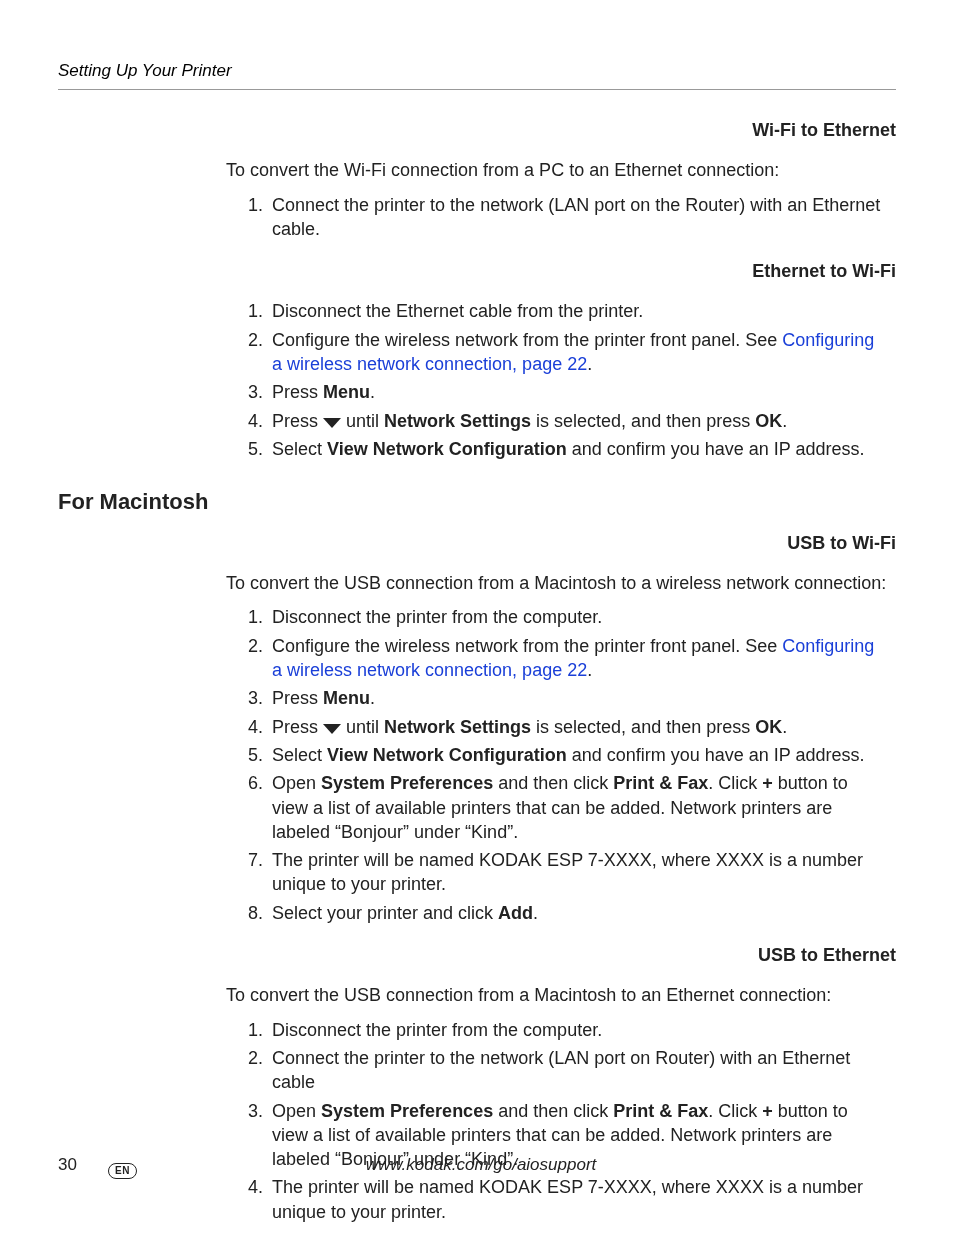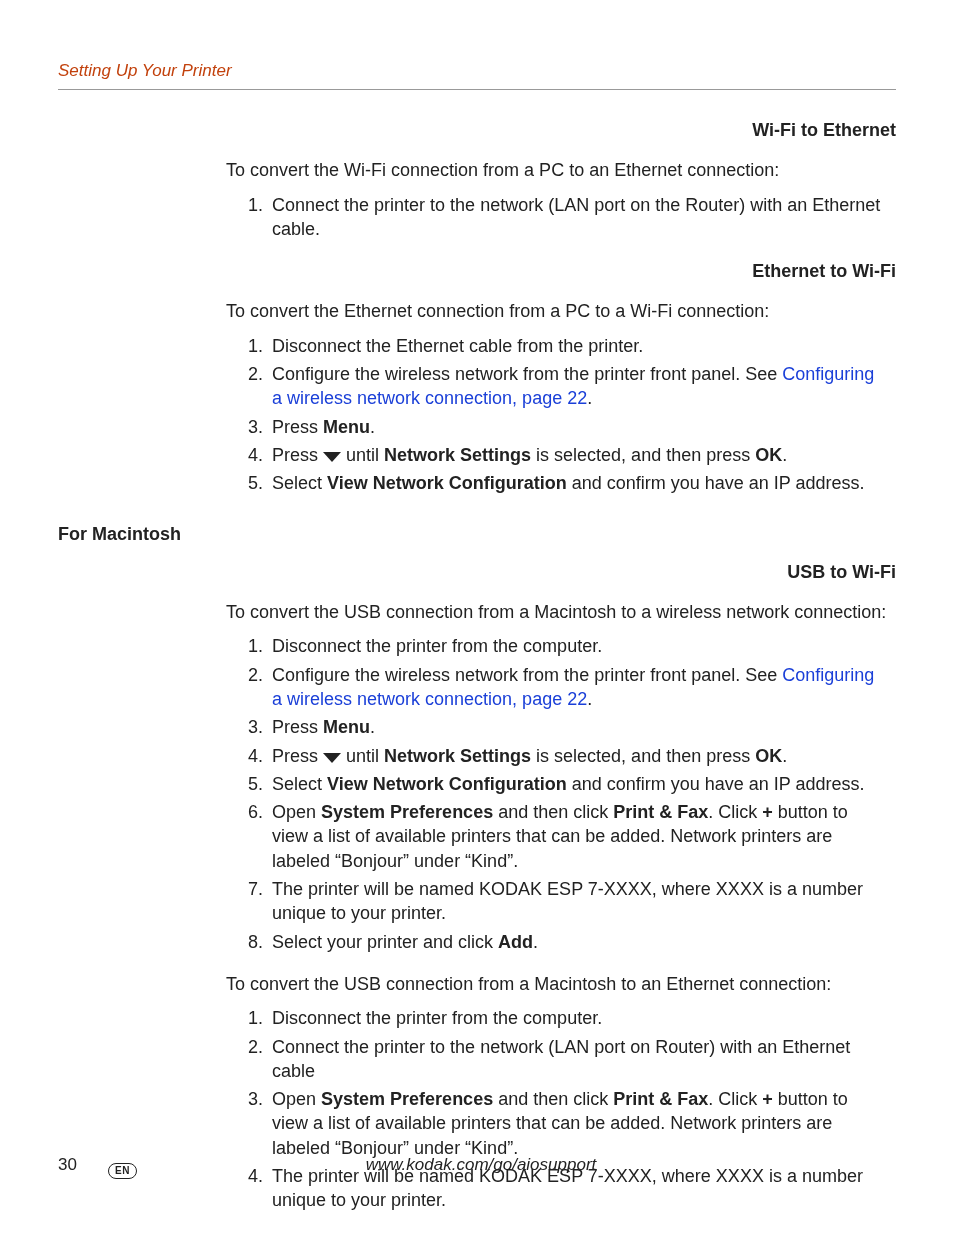--- a/index.html
+++ b/index.html
@@ -19,34 +19,34 @@
   }
   .page {
     position: absolute;
     left: 58px;
     top: 60px;
     width: 838px;
   }
   .running-head {
     font-style: italic;
     font-size: 17px;
-    color: #c2410c;
+    color: #000000;
     padding-bottom: 6px;
     border-bottom: 1px solid #999;
     margin-bottom: 28px;
   }
   .h3 {
     font-weight: 700;
     font-size: 18px;
     margin: 8px 0 16px 0;
     text-align: right;
   }
   .h2 {
     font-weight: 700;
-    font-size: 18px;
+    font-size: 22px;
     margin: 26px 0 14px 0;
   }
   .body {
     margin-left: 168px;
   }
   .intro {
     margin: 0 0 10px 0;
   }
   ol.steps {
     margin: 0 0 18px 0;
@@ -110,21 +110,20 @@
   <div class="h3">Wi-Fi to Ethernet</div>
   <div class="body">
     <p class="intro">To convert the Wi-Fi connection from a PC to an Ethernet connection:</p>
     <ol class="steps">
       <li>Connect the printer to the network (LAN port on the Router) with an Ethernet cable.</li>
     </ol>
   </div>
 
   <div class="h3">Ethernet to Wi-Fi</div>
   <div class="body">
-    <p class="intro">To convert the Ethernet connection from a PC to a Wi-Fi connection:</p>
     <ol class="steps">
       <li>Disconnect the Ethernet cable from the printer.</li>
       <li>
         <span>Configure the wireless network from the printer front panel. See </span><a class="link">Configuring a wireless network connection, page 22</a><span>.</span>
       </li>
       <li>
         <span>Press </span><b>Menu</b><span>.</span>
       </li>
       <li>
         <span>Press </span><span class="arrow-icon"><svg width="18" height="10" viewBox="0 0 18 10">
@@ -161,20 +160,21 @@
       <li>
         <span>Open </span><b>System Preferences</b><span> and then click </span><b>Print &amp; Fax</b><span>. Click </span><b>+</b><span> button to view a list of available printers that can be added. Network printers are labeled “Bonjour” under “Kind”.</span>
       </li>
       <li>The printer will be named KODAK ESP 7-XXXX, where XXXX is a number unique to your printer.</li>
       <li>
         <span>Select your printer and click </span><b>Add</b><span>.</span>
       </li>
     </ol>
   </div>
 
+  <div class="h3">USB to Ethernet</div>
   <div class="body">
     <p class="intro">To convert the USB connection from a Macintosh to an Ethernet connection:</p>
     <ol class="steps">
       <li>Disconnect the printer from the computer.</li>
       <li>Connect the printer to the network (LAN port on Router) with an Ethernet cable</li>
       <li>
         <span>Open </span><b>System Preferences</b><span> and then click </span><b>Print &amp; Fax</b><span>. Click </span><b>+</b><span> button to view a list of available printers that can be added. Network printers are labeled “Bonjour” under “Kind”.</span>
       </li>
       <li>The printer will be named KODAK ESP 7-XXXX, where XXXX is a number unique to your printer.</li>
     </ol>

